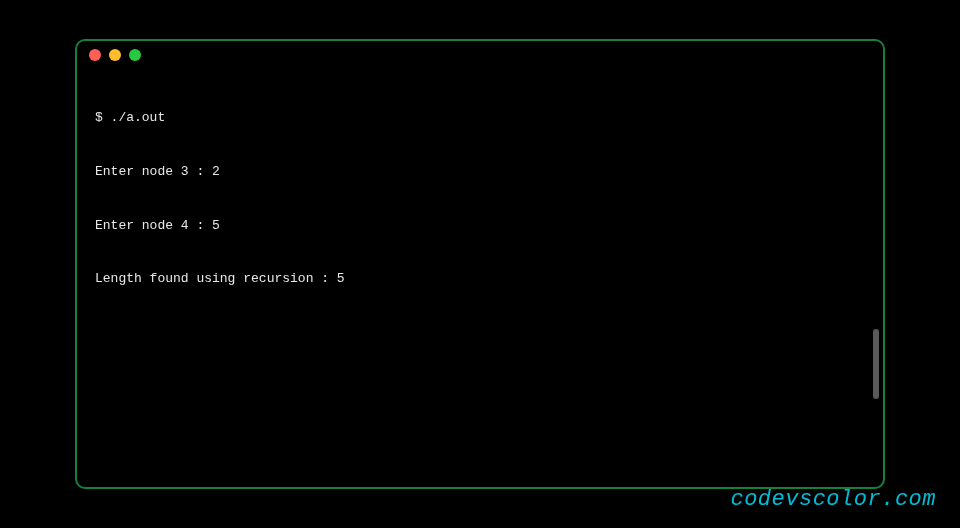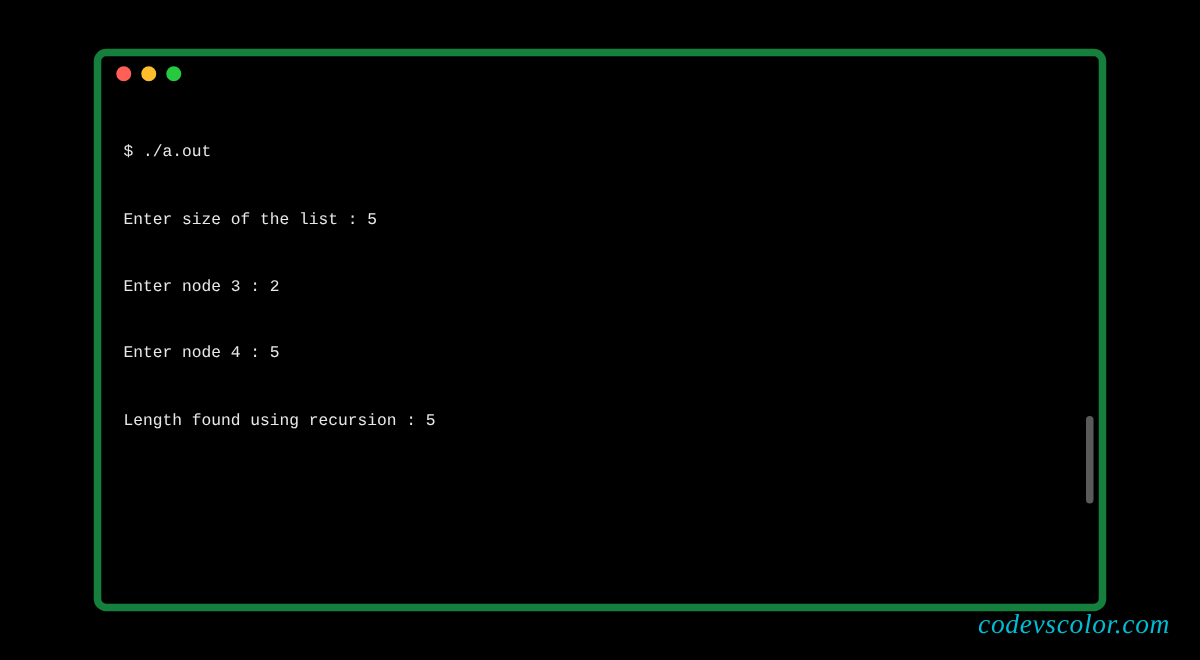--- a/index.html
+++ b/index.html
@@ -12,21 +12,21 @@
       width: 960px;
       height: 528px;
       display: flex;
       align-items: center;
       justify-content: center;
       font-family: 'Menlo', 'Monaco', 'Courier New', monospace;
       position: relative;
     }
     .terminal-window {
       background: #000000;
-      border: 6px solid #15803d;
+      border: 2px solid #15803d;
       border-radius: 10px;
       width: 810px;
       height: 450px;
       overflow: hidden;
       position: relative;
     }
     .titlebar {
       height: 28px;
       display: flex;
       align-items: center;
@@ -51,21 +51,21 @@
       overflow-y: auto;
       position: relative;
     }
     .terminal-line {
       display: block;
     }
     .watermark {
       position: absolute;
       bottom: 16px;
       right: 24px;
-      font-family: Liberation Serif, serif;
+      font-family: Liberation Mono, monospace;
       font-style: italic;
       font-size: 22px;
       color: #00bcd4;
       letter-spacing: 0.5px;
     }
     .scrollbar-track {
       position: absolute;
       right: 4px;
       top: 260px;
       width: 6px;
@@ -78,21 +78,20 @@
 <body>
 
 <div class="terminal-window">
   <div class="titlebar">
     <div class="dot dot-red"></div>
     <div class="dot dot-yellow"></div>
     <div class="dot dot-green"></div>
   </div>
   <div class="terminal-body">
     <span class="terminal-line">$ ./a.out</span>
-    <span class="terminal-line">Enter size of the list : 5</span>
     <span class="terminal-line">Enter node 3 : 2</span>
     <span class="terminal-line">Enter node 4 : 5</span>
     <span class="terminal-line">Length found using recursion : 5</span>
     
     
     
     
     
     
     

